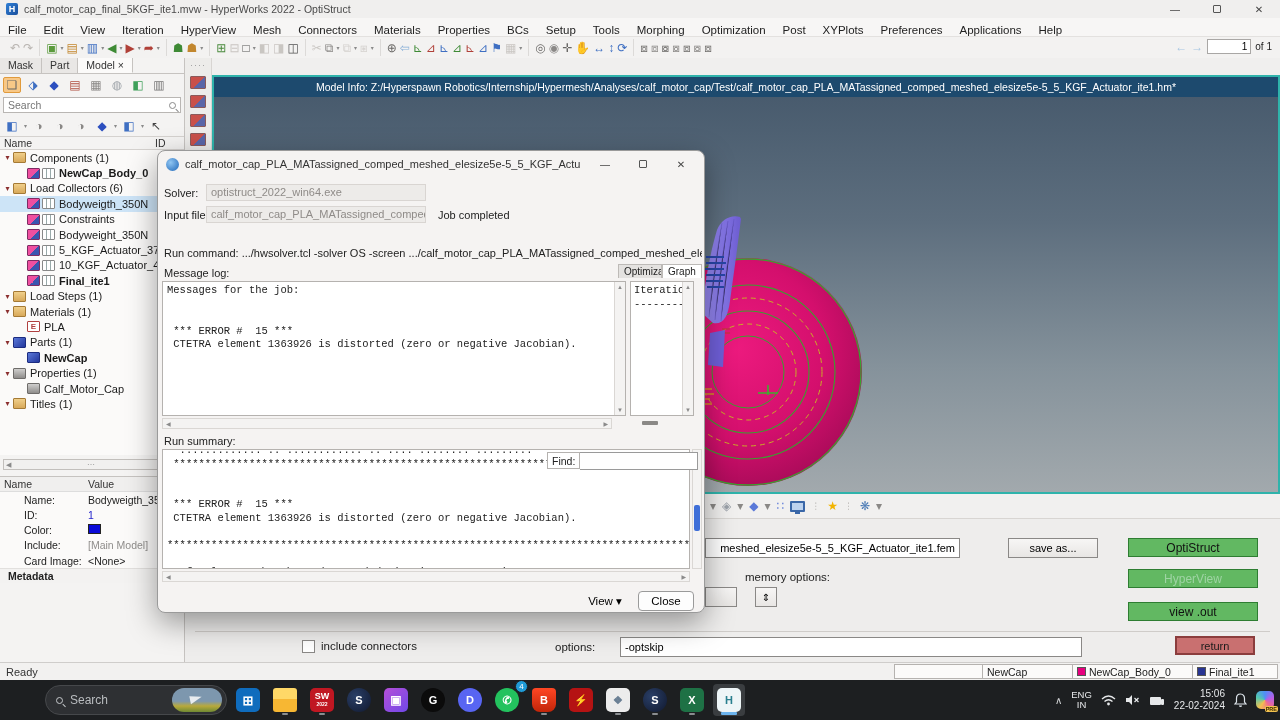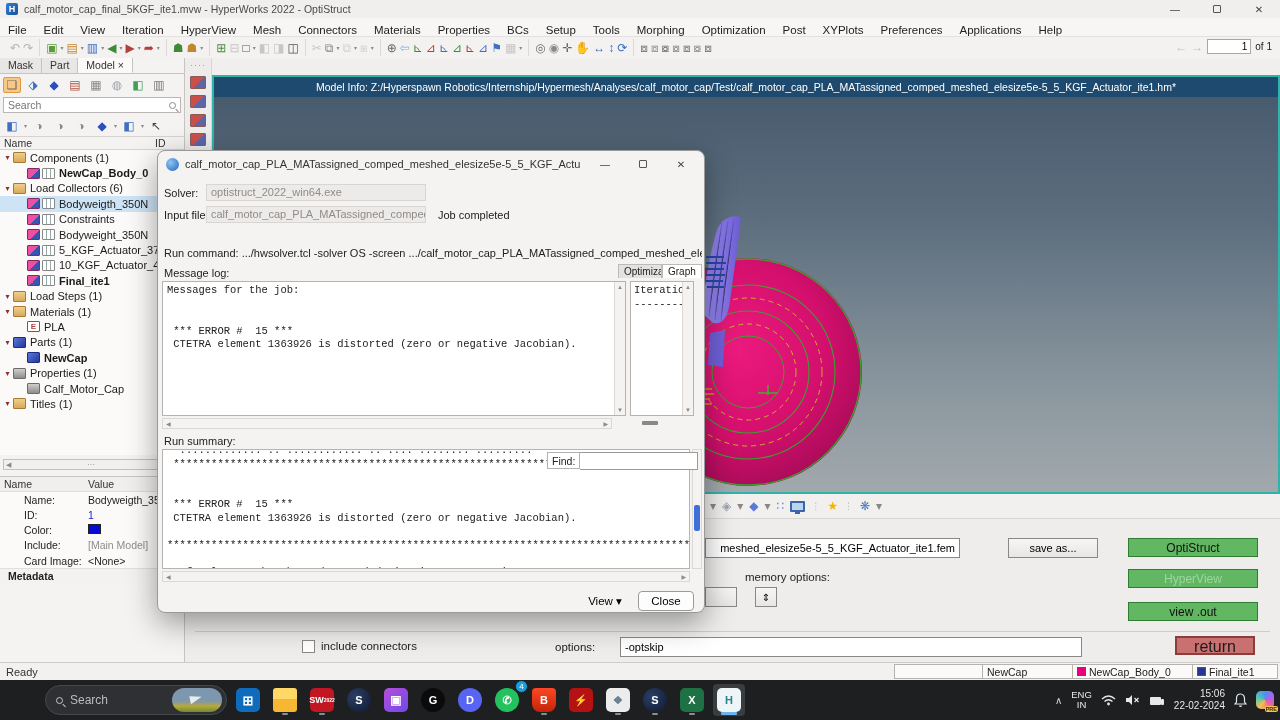--- a/index.html
+++ b/index.html
@@ -90,40 +90,40 @@
   #viewout-btn{left:943px;top:83px;width:130px;height:19px;}
   #memopts-label{left:560px;top:52px;font-size:11.5px;}
   #mem-sliver{left:520px;top:68px;width:32px;height:20px;}
   #mem-toggle{left:570px;top:68px;width:22px;height:20px;font-size:10px;}
   #memdefault-btn{left:590px;top:68px;width:188px;height:20px;}
   #sp-divider{left:10px;top:112px;width:1075px;border-top:1px solid #cfccc9;}
   #chk-connectors{left:117px;top:121px;width:13px;height:13px;border:1px solid #8a8886;background:#fff;}
   #chk-label{left:136px;top:121px;font-size:11.5px;text-align:right;}
   #options-label{left:370px;top:122px;font-size:11.5px;}
   #options-input{left:435px;top:118px;width:462px;height:20px;}
-  #return-btn{left:990px;top:117px;width:80px;height:19px;background:#c97070;border:2px solid #8b3d3d;font-size:16px;font-family:"Liberation Sans",sans-serif;color:#1a1a1a;}
+  #return-btn{left:990px;top:117px;width:80px;height:19px;background:#c97070;border:2px solid #8b3d3d;font-size:11px;font-family:"Liberation Sans",sans-serif;color:#1a1a1a;}
   
   #statusbar{left:0;top:662px;width:1280px;height:18px;background:#f2f1f0;border-top:1px solid #cfcdcb;display:flex;align-items:center;}
   #ready{padding-left:6px;color:#333;}
   #status-cells{position:absolute;right:2px;top:1px;display:flex;height:15px;}
   .scell{border:1px solid #b5b2af;border-right:none;background:#fbfaf9;display:flex;align-items:center;gap:3px;padding:0 4px;font-size:10.5px;overflow:hidden;white-space:nowrap;}
   .scell:last-child{border-right:1px solid #b5b2af;}
   .scell .sw{width:9px;height:9px;display:inline-block;border:1px solid #555;}
   
   #taskbar{left:0;top:680px;width:1280px;height:40px;background:#1d1f21;display:flex;align-items:center;}
   .tb-app{width:32px;height:32px;display:flex;align-items:center;justify-content:center;position:relative;margin-left:5px;border-radius:4px;}
   .tb-app.active{background:#3a3d40;}
   .tb-app .runbar{position:absolute;bottom:1px;left:13px;width:6px;height:2px;border-radius:1px;background:#8a8d90;}
   .tb-app.active .runbar{left:8px;width:16px;height:3px;background:#6cb4ee;}
   .ticon{width:24px;height:24px;border-radius:5px;display:flex;align-items:center;justify-content:center;font-weight:bold;color:#fff;font-size:11px;}
   .ticon.win{background:transparent;display:grid;grid-template-columns:10px 10px;grid-template-rows:10px 10px;gap:2px;}
   .ticon.win i{background:#3aa0e8;border-radius:1px;}
   .ticon.store{background:#0f6cbd;font-size:13px;}
   .ticon.explorer{background:linear-gradient(180deg,#ffd867 45%,#f7b733 45%);border-radius:3px;}
-  .ticon.sw{background:#c01722;font-size:9px;line-height:8px;}
+  .ticon.sw{background:#c01722;flex-direction:column;font-size:9px;line-height:8px;}
   .ticon.sw small{font-size:5px;}
   .ticon.steam{background:radial-gradient(circle at 35% 35%,#2a3f67,#10182e);border-radius:50%;}
   .ticon.pad{background:linear-gradient(135deg,#b54fd8,#7048e8);font-size:12px;}
   .ticon.glog{background:#0b0b0b;border-radius:50%;}
   .ticon.discord{background:#5865f2;border-radius:50%;}
   .ticon.wa{background:#23c25e;border-radius:50%;position:relative;}
   .badge{position:absolute;top:-4px;right:-5px;background:#1f9bd7;color:#fff;border-radius:50%;width:13px;height:13px;font-size:8px;display:flex;align-items:center;justify-content:center;border:1px solid #1d1f21;}
   .ticon.brave{background:linear-gradient(180deg,#ff4724,#c22509);border-radius:4px 4px 8px 8px;}
   .ticon.flash{background:#b51313;}
   .ticon.whiteapp{background:#ececec;color:#6a7f94;}

